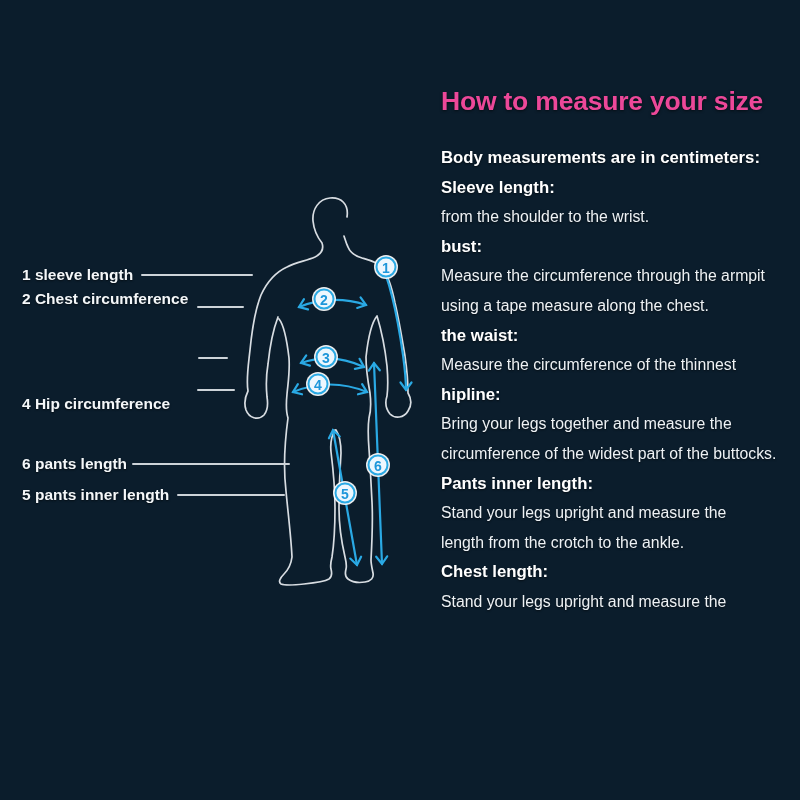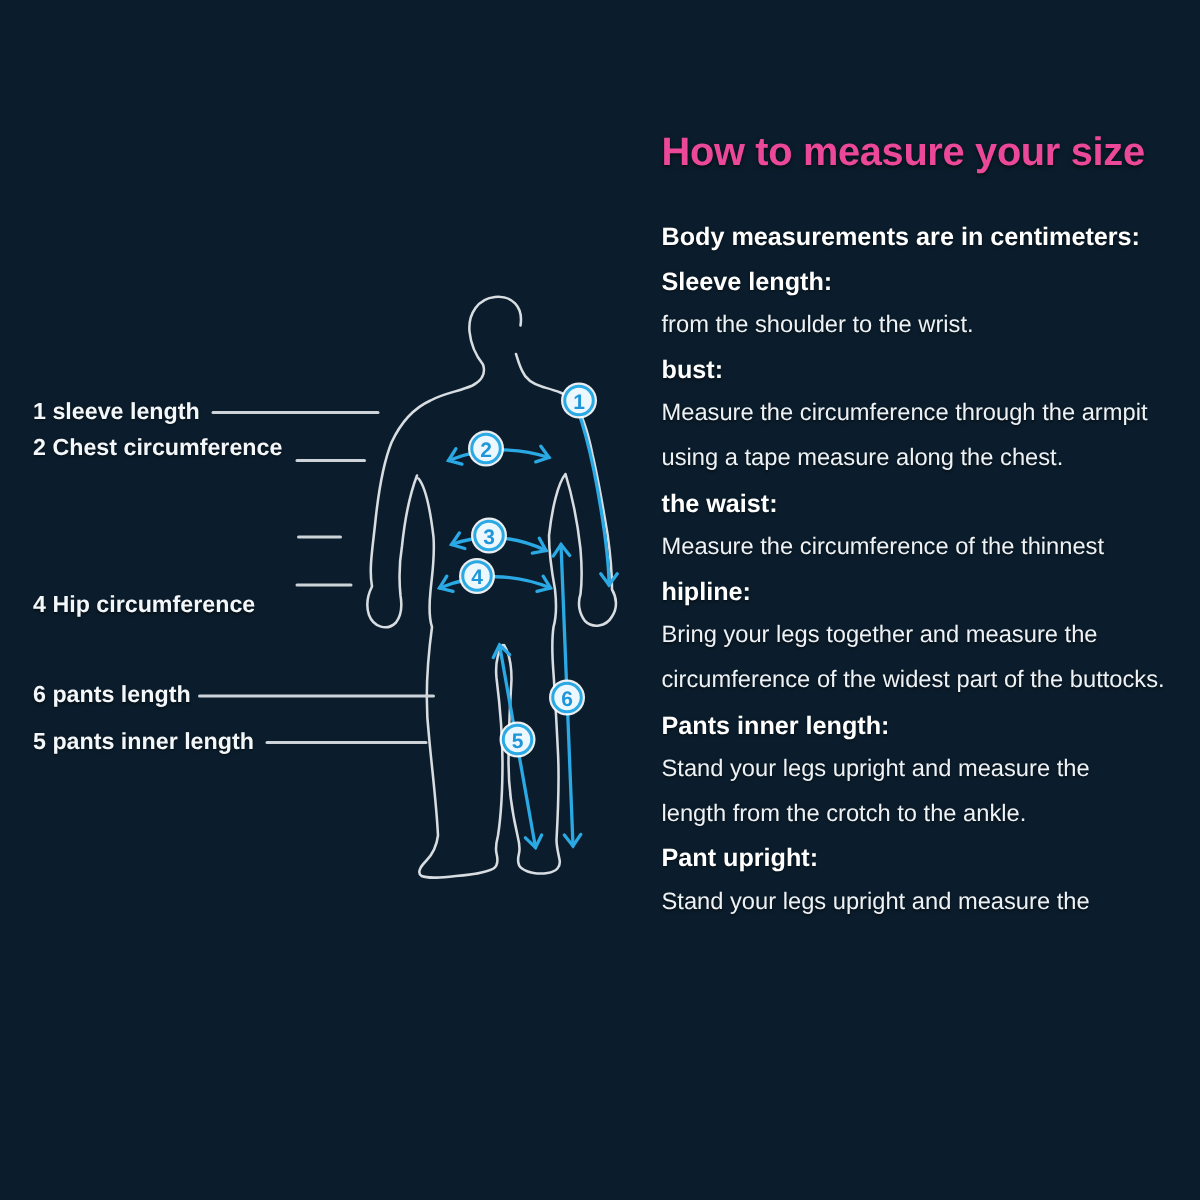--- a/index.html
+++ b/index.html
@@ -144,17 +144,17 @@
     <div class="tline">Measure the circumference of the thinnest</div>
 
     <div class="hline">hipline:</div>
     <div class="tline">Bring your legs together and measure the</div>
     <div class="tline">circumference of the widest part of the buttocks.</div>
 
     <div class="hline">Pants inner length:</div>
     <div class="tline">Stand your legs upright and measure the</div>
     <div class="tline">length from the crotch to the ankle.</div>
 
-    <div class="hline">Pant upright:</div>
+    <div class="hline">Chest length:</div>
     <div class="tline">Stand your legs upright and measure the</div>
   </div>
 
 </div>
 
 </body></html>

